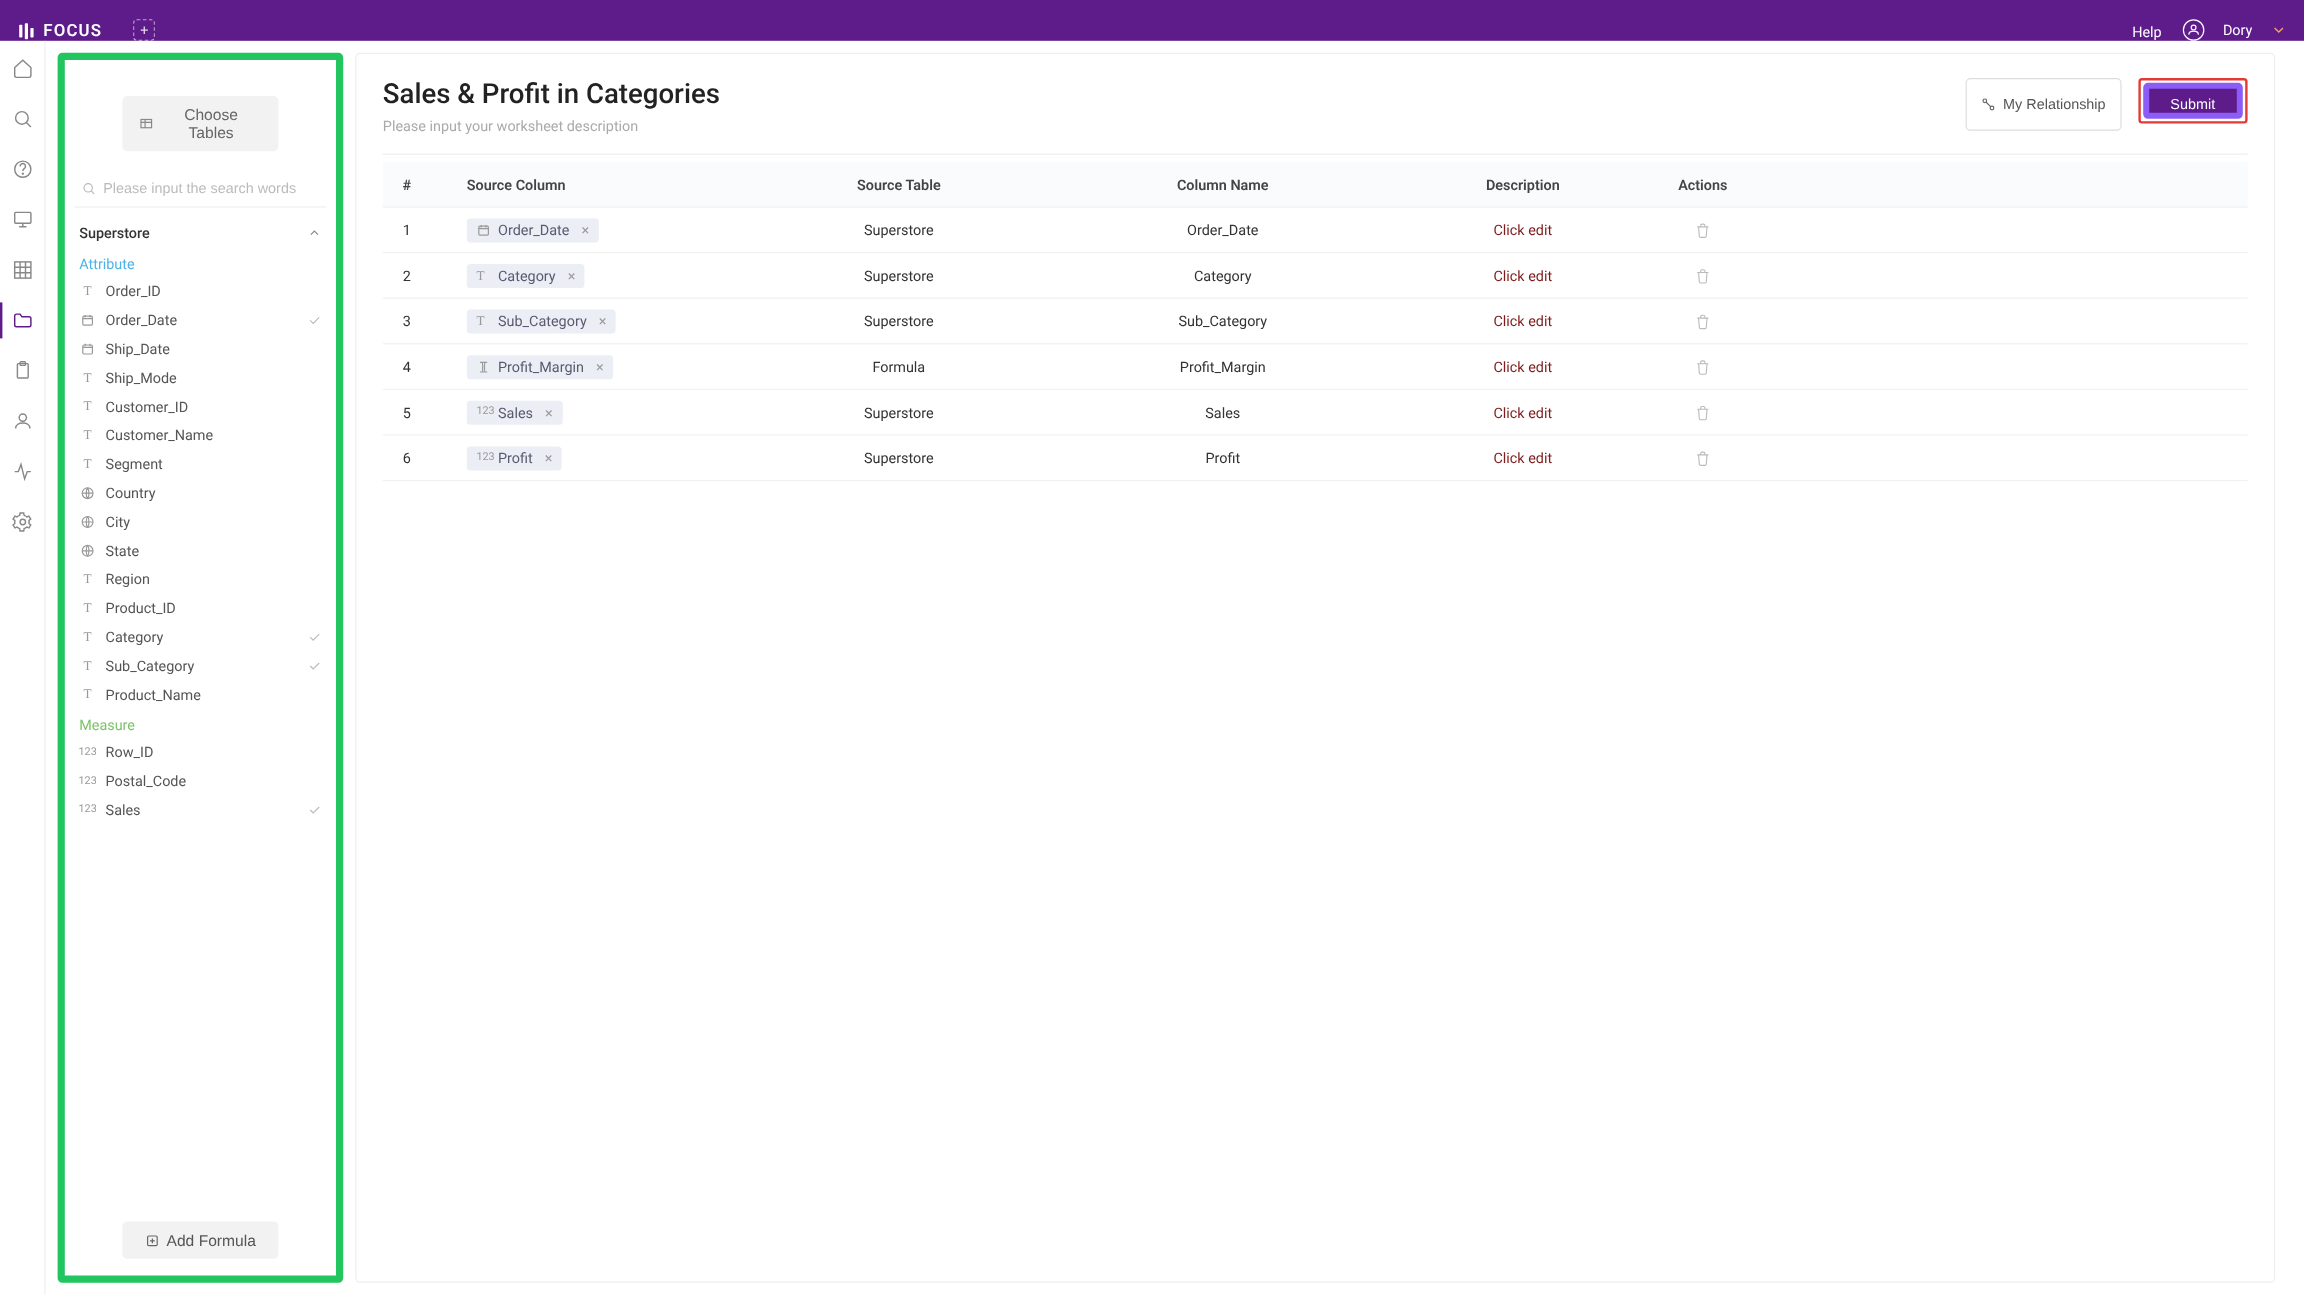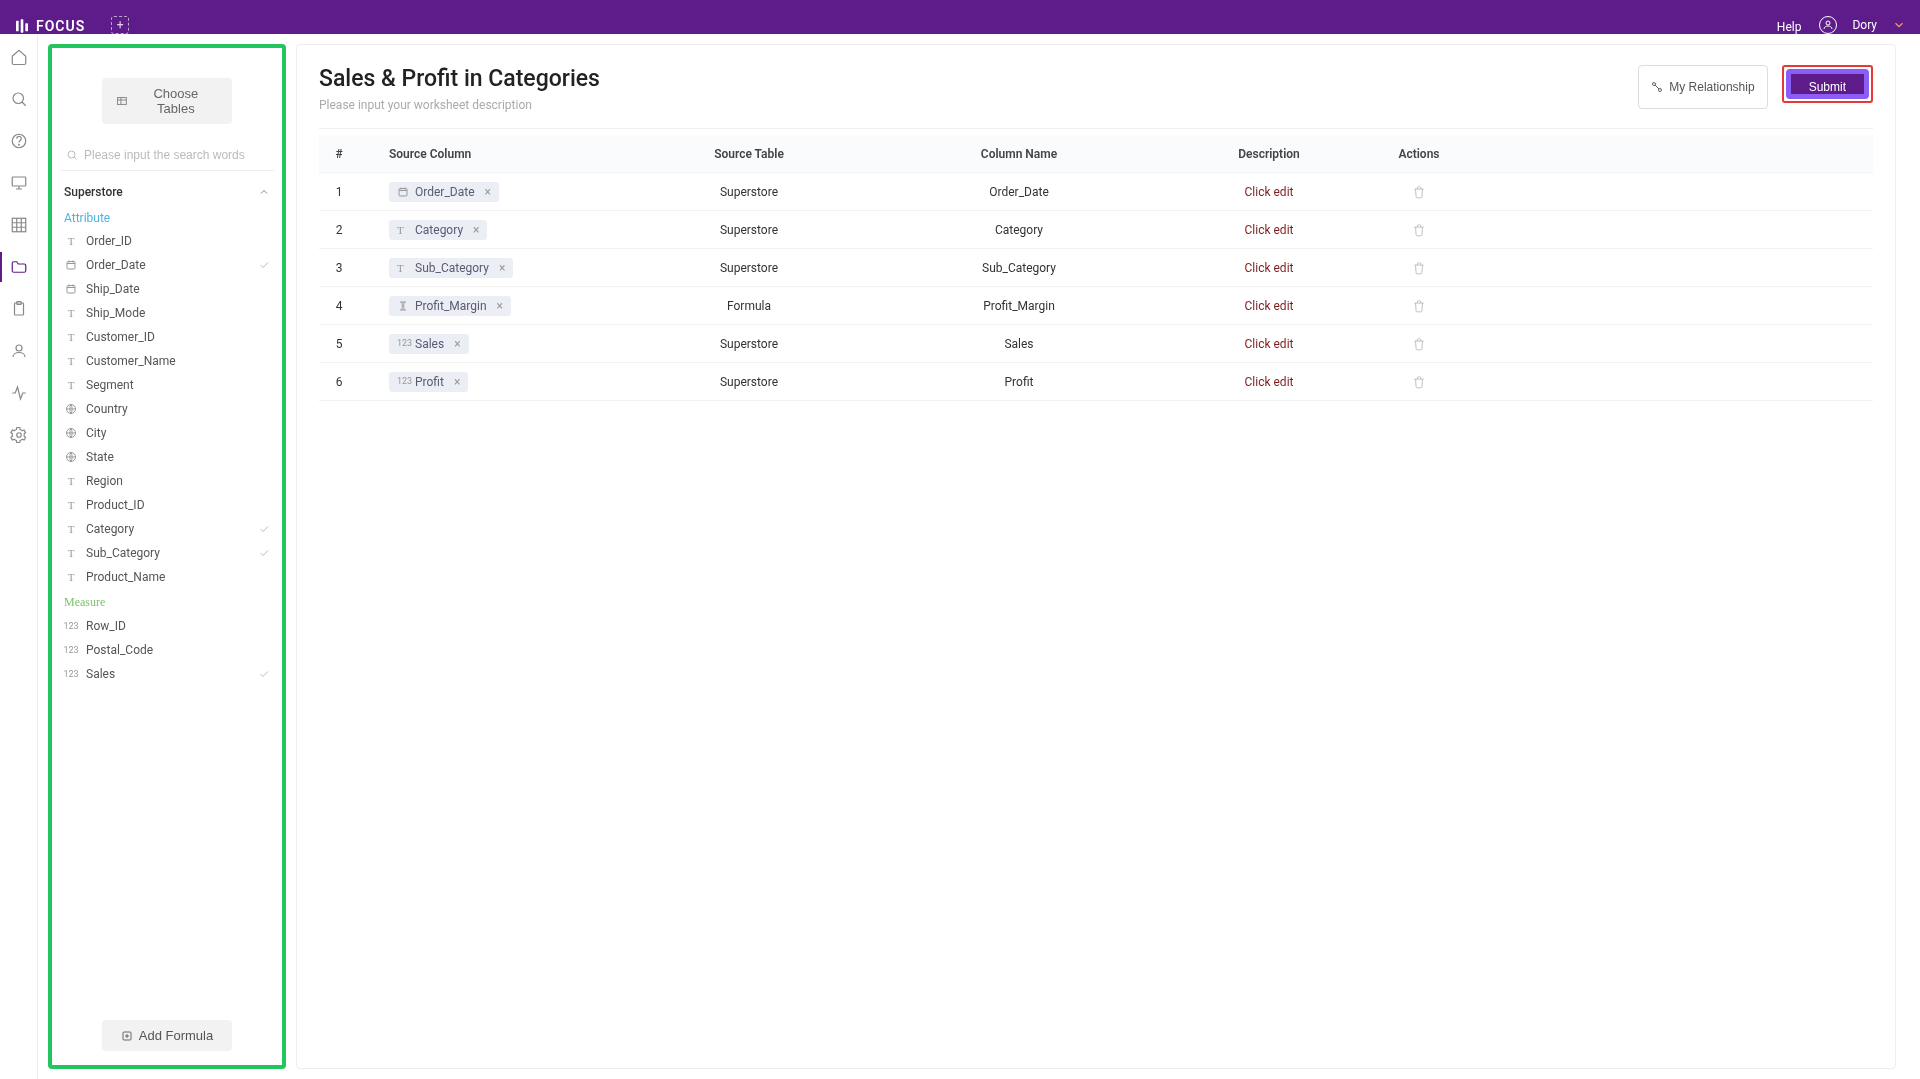--- a/index.html
+++ b/index.html
@@ -73,21 +73,21 @@
     content:"";
     position:absolute; left:-10px; top:-6px; bottom:-6px; width:2px;
     background:#5e1b8a;
   }
 
   
   .sidebar {
     width: 238px;
     background: #fff;
     margin: 10px 0 10px 10px;
-    border: 4px solid #22c55e;
+    border: 6px solid #22c55e;
     border-radius: 4px;
     padding: 10px 8px 14px;
     display:flex; flex-direction:column;
     overflow:hidden;
   }
   .choose-tables {
     background: #f2f2f2;
     border: none;
     color: #666;
     padding: 8px 14px;
@@ -115,21 +115,21 @@
   .table-header {
     display:flex; align-items:center; justify-content:space-between;
     padding: 14px 4px 6px;
     font-size:12px; color:#333; font-weight:500;
     cursor:pointer;
   }
   .section-label {
     font-size:12px; padding: 6px 4px 4px;
   }
   .section-label.attribute { color:#4bb3e6; }
-  .section-label.measure { color:#7cc36a;font-family:Liberation Serif, serif; }
+  .section-label.measure { color:#7cc36a; }
 
   .field-list { overflow-y:auto; flex:1; }
   .field-row {
     display:flex; align-items:center;
     gap:8px;
     padding: 5px 4px;
     font-size:12px; color:#555;
     cursor:pointer;
     border-radius:3px;
   }

